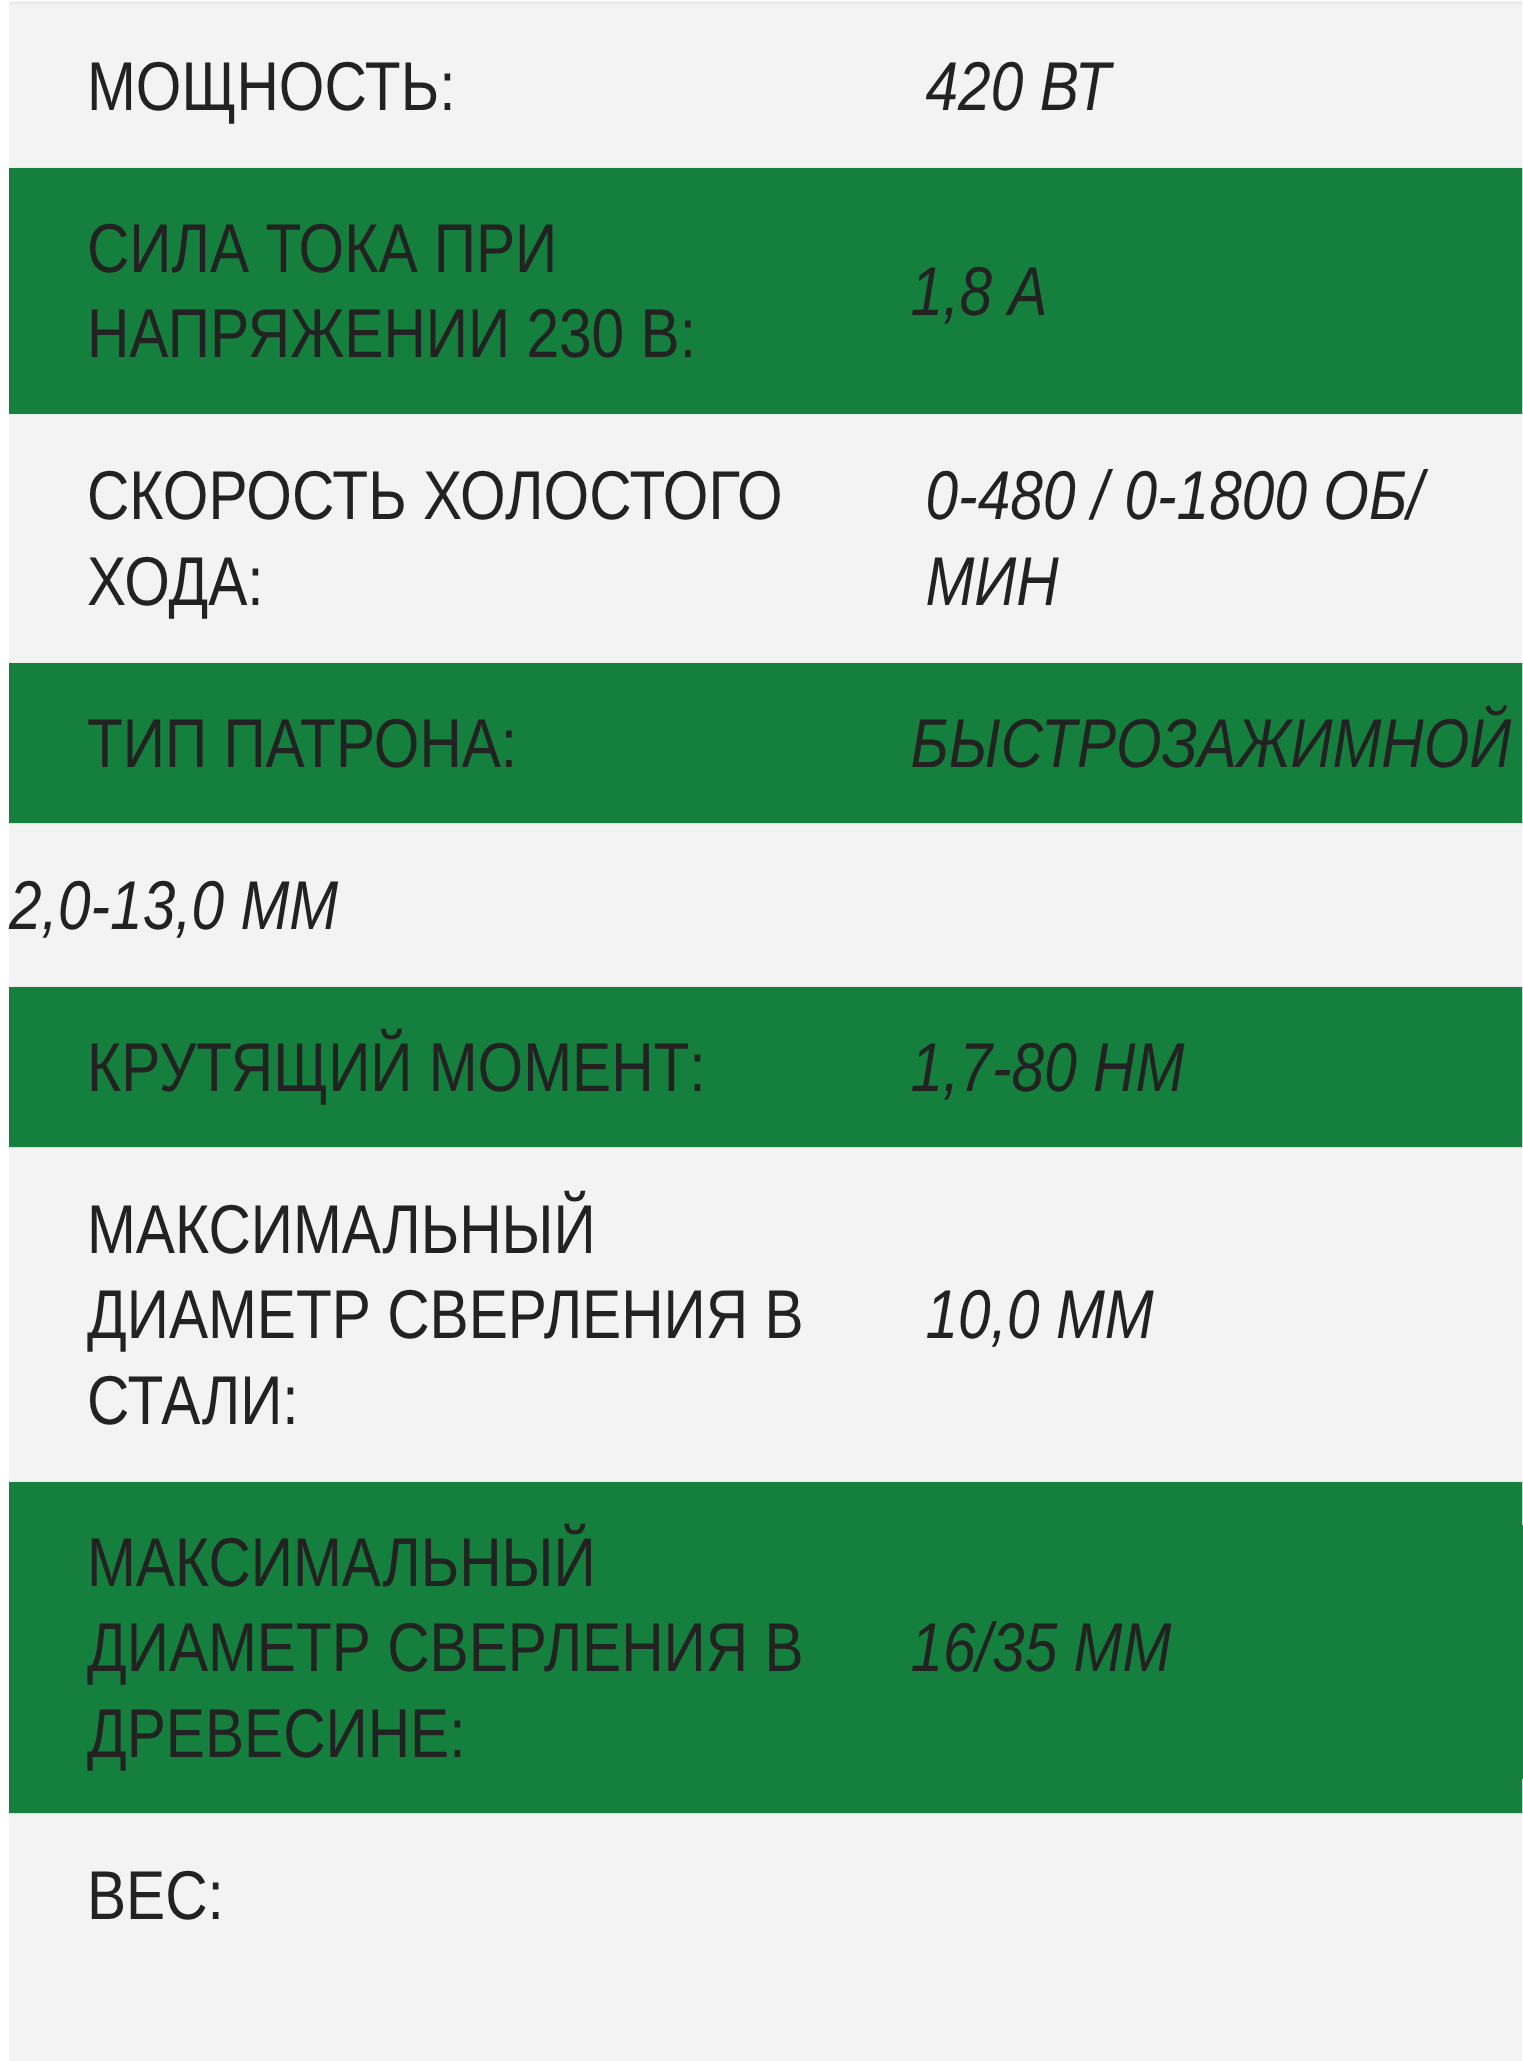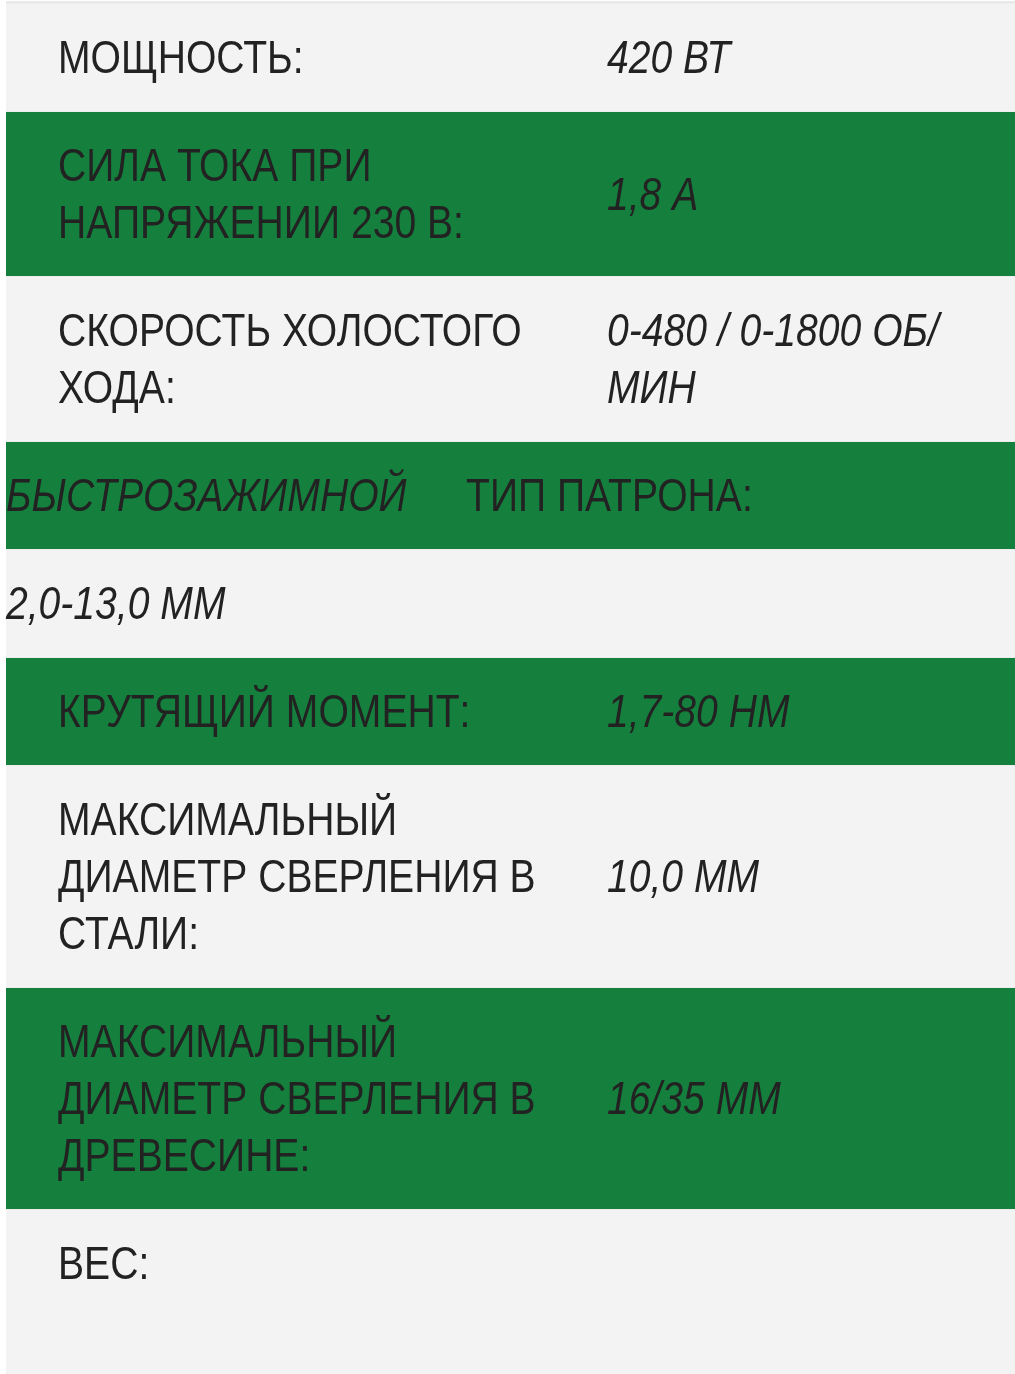--- a/index.html
+++ b/index.html
@@ -22,20 +22,21 @@
   .spec-row {
     display: flex;
     align-items: center;
     padding: 25px 0;
     background: #15803d;
   }
   .spec-row.alt {
     background: #f3f3f3;
     border-top: 1px solid #ededed;
     border-bottom: 1px solid #ededed;
+    gap: 10px;
   }
   .spec-row:last-child {
     padding-bottom: 130px; 
   }
   .cell {
     box-sizing: border-box;
   }
   .cell.label {
     width: 601px;
     padding-left: 52px;
@@ -85,25 +86,25 @@
       <span class="t">СКОРОСТЬ ХОЛОСТОГО
 ХОДА:</span>
     </div>
     <div class="cell value">
       <span class="t">0-480 / 0-1800 ОБ/
 МИН</span>
     </div>
   </div>
 
   <div class="spec-row">
+    <div class="cell label">
+      <span class="t">ТИП ПАТРОНА:</span>
+    </div>
     <div class="cell value">
       <span class="t">БЫСТРОЗАЖИМНОЙ</span>
-    </div>
-    <div class="cell label">
-      <span class="t">ТИП ПАТРОНА:</span>
     </div>
   </div>
 
   <div class="spec-row alt">
     <div class="cell value">
       <span class="t">2,0-13,0 ММ</span>
     </div>
   </div>
 
   <div class="spec-row">

